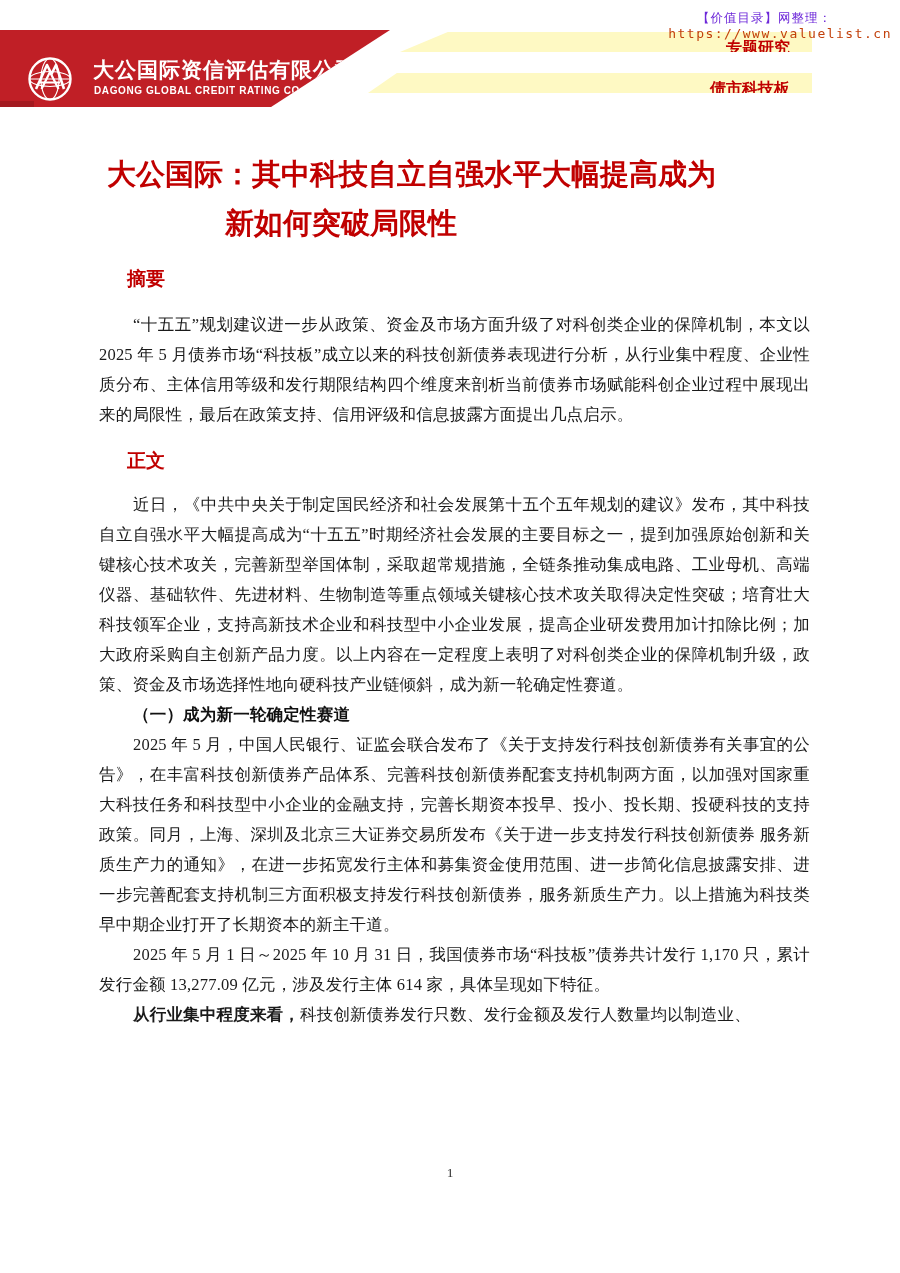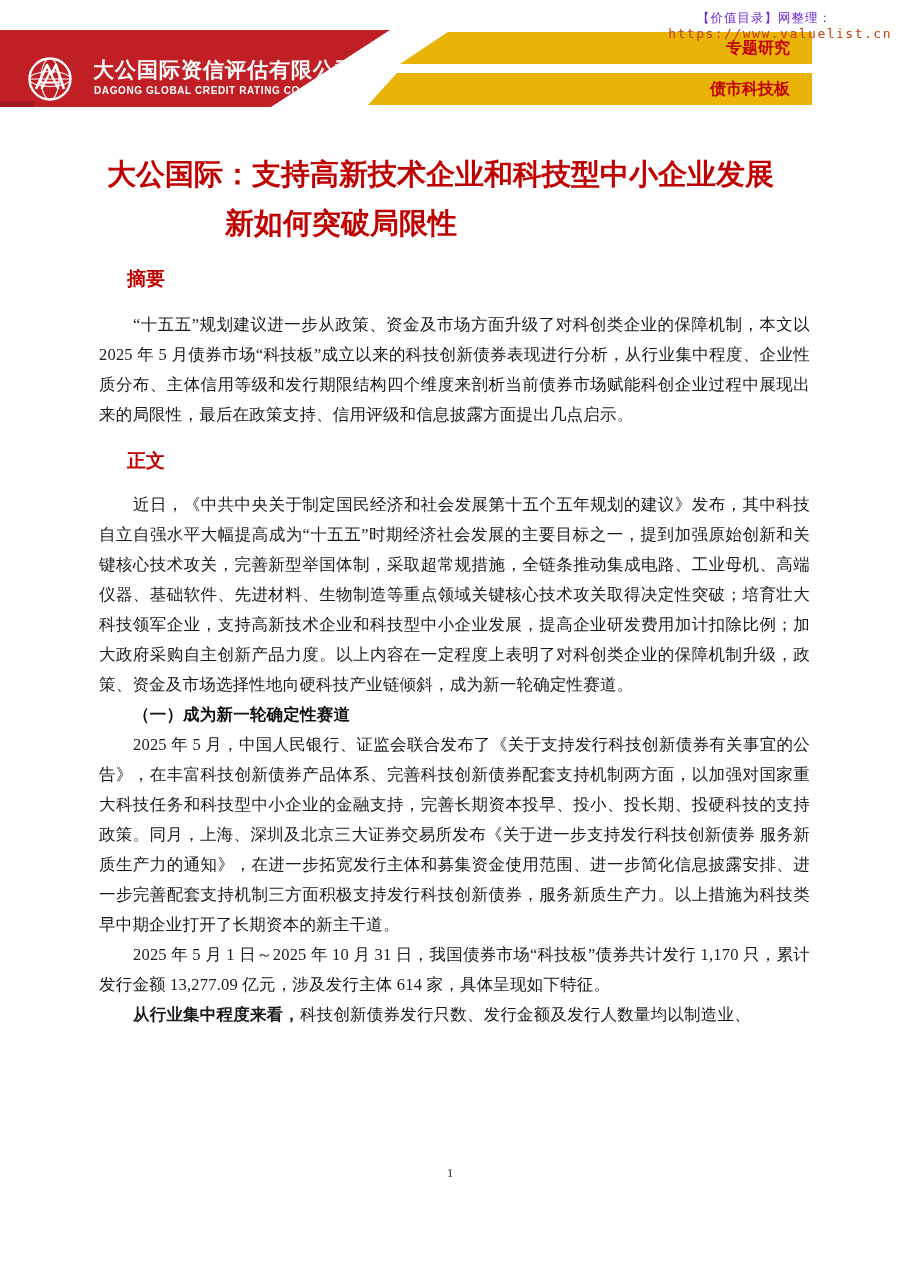--- a/index.html
+++ b/index.html
@@ -41,21 +41,21 @@
     font-size:21px;font-weight:700;color:#ffffff;letter-spacing:1px;white-space:nowrap;
   }
   .company-en{
     position:absolute;left:94px;top:55px;
     font-family:"Liberation Sans","DejaVu Sans",sans-serif;
     font-size:10px;font-weight:700;color:#ffffff;letter-spacing:0.6px;white-space:nowrap;
   }
 
   
   .tag-banner{
-    position:absolute;height:32px;background:#eab308;
+    position:absolute;height:20px;background:#fef9c3;
     font-family:"Liberation Sans","DejaVu Sans",sans-serif;
     font-size:16px;font-weight:700;color:#c00000;
     text-align:right;line-height:32px;
     box-sizing:border-box;padding-right:22px;z-index:2;
   }
   .tag-banner.one{
     left:400px;top:32px;width:412px;
     clip-path:polygon(11.6% 0,100% 0,100% 100%,0 100%);
   }
   .tag-banner.two{
@@ -129,21 +129,21 @@
     <div class="company-cn">大公国际资信评估有限公司</div>
     <div class="company-en">DAGONG GLOBAL CREDIT RATING CO.,LTD</div>
   </div>
   <div class="red-fold"></div>
 
   <div class="tag-banner one">专题研究</div>
   <div class="tag-banner two">债市科技板</div>
 
   <div class="content">
     <h1 class="title">
-      <span class="line1">大公国际：支持高新技术企业和科技型中小企业发展</span>
+      <span class="line1">大公国际：其中科技自立自强水平大幅提高成为</span>
       <span class="line2">新如何突破局限性</span>
     </h1>
 
 
     <div class="sec-heading">摘要</div>
     <p class="para abstract">“十五五”规划建议进一步从政策、资金及市场方面升级了对科创类企业的保障机制，本文以 2025 年 5 月债券市场“科技板”成立以来的科技创新债券表现进行分析，从行业集中程度、企业性质分布、主体信用等级和发行期限结构四个维度来剖析当前债券市场赋能科创企业过程中展现出来的局限性，最后在政策支持、信用评级和信息披露方面提出几点启示。</p>
 
     <div class="sec-heading">正文</div>
     <p class="para first-body">近日，《中共中央关于制定国民经济和社会发展第十五个五年规划的建议》发布，其中科技自立自强水平大幅提高成为“十五五”时期经济社会发展的主要目标之一，提到加强原始创新和关键核心技术攻关，完善新型举国体制，采取超常规措施，全链条推动集成电路、工业母机、高端仪器、基础软件、先进材料、生物制造等重点领域关键核心技术攻关取得决定性突破；培育壮大科技领军企业，支持高新技术企业和科技型中小企业发展，提高企业研发费用加计扣除比例；加大政府采购自主创新产品力度。以上内容在一定程度上表明了对科创类企业的保障机制升级，政策、资金及市场选择性地向硬科技产业链倾斜，成为新一轮确定性赛道。</p>
 

